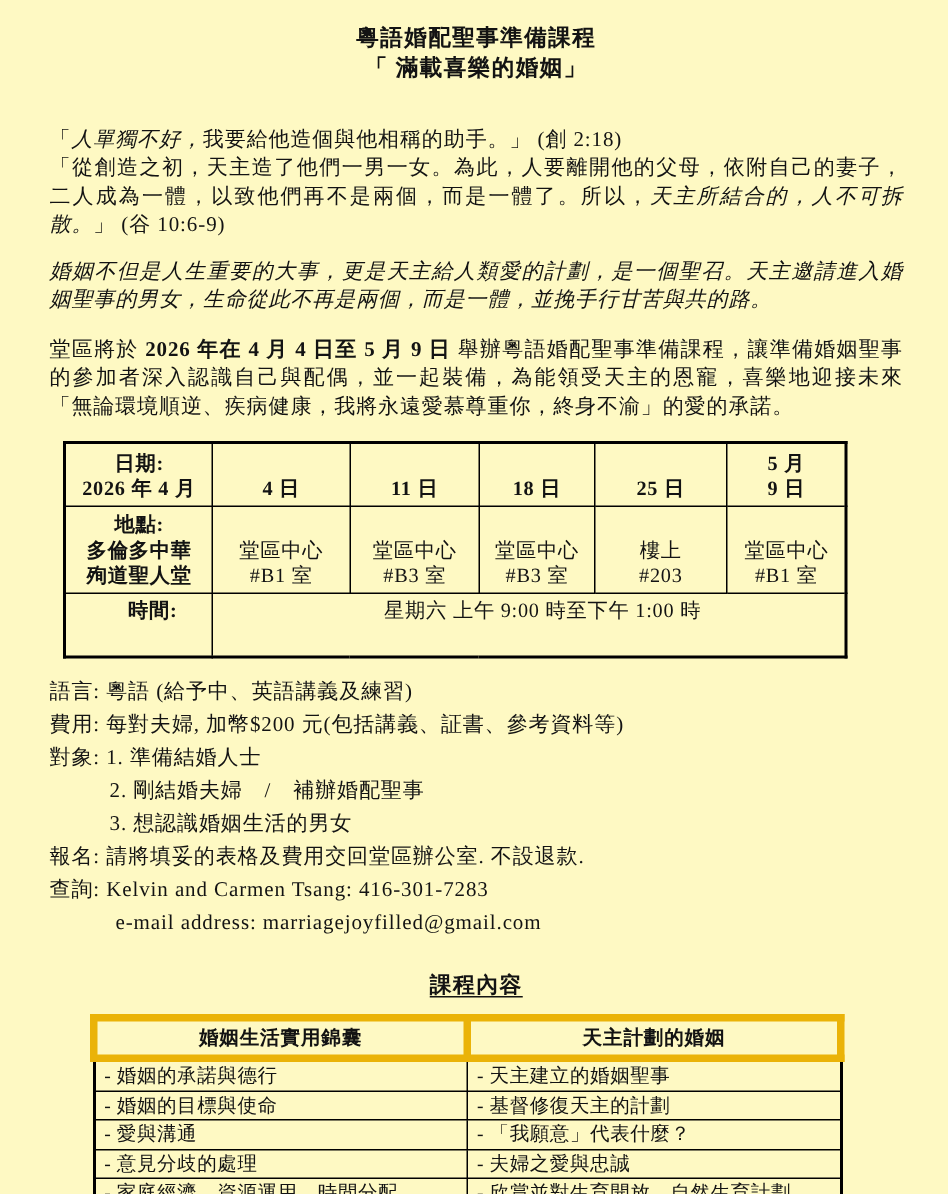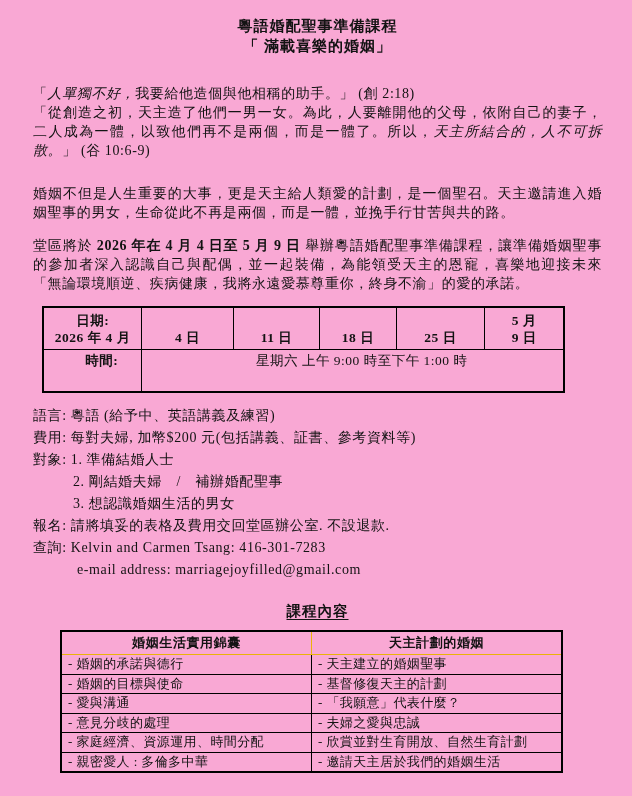--- a/index.html
+++ b/index.html
@@ -1,24 +1,24 @@
 <!DOCTYPE html>
 <html><head>
 <meta charset="utf-8">
 <style>
   html,body { margin:0; padding:0; background:#e8e8e8; }
   .page {
-    width:632px; height:796px; margin:0 auto; background:#f9a8d4; color:#131313;
+    width:632px; height:796px; margin:0 auto; background:#fef9c3; color:#131313;
     font-family:"Liberation Serif","DejaVu Serif",serif;
     font-size:14px; box-sizing:border-box; padding:16px 30px 0 33px; overflow:hidden;
   }
   .title { text-align:center; font-weight:bold; font-size:15px; line-height:20px; letter-spacing:1px; }
   .block { line-height:19px; text-align:justify; letter-spacing:0.6px; }
   .quote-block { margin-top:28px; }
-  .p-intro { margin-top:24px; }
+  .p-intro { margin-top:12px;font-style:italic; }
   .p-course { margin-top:14px; }
   .ital { font-style:italic; }
   .bold { font-weight:bold; }
 
   table { border-collapse:collapse; table-layout:fixed; }
   .schedule-table { margin-top:13px; margin-left:9px; width:521px; border:2px solid #000; font-size:13.5px; line-height:17px;text-align:center; }
   .schedule-table td { border:1px solid #000; padding:2px 5px 3px 6px; white-space:pre-line; letter-spacing:0.5px; }
   .schedule-table .c0{width:98px;} .schedule-table .c1{width:92px;} .schedule-table .c2{width:86px;}
   .schedule-table .c3{width:77px;} .schedule-table .c4{width:88px;} .schedule-table .c5{width:80px;}
   .r1 td { height:36px; vertical-align:bottom; }
@@ -27,21 +27,21 @@
 
   .info { margin-top:12px; }
   .info-line { line-height:22px; letter-spacing:0.6px; white-space:nowrap; }
   .indent-1 { padding-left:40px; }
   .indent-2 { padding-left:44px; }
 
   .course-heading { margin-top:20px; text-align:center; font-weight:bold; font-size:14.5px; line-height:20px;
     text-decoration:underline; text-underline-offset:3px; letter-spacing:1px; }
 
   .course-table { margin-top:9px; margin-left:27px; width:503px; border:2px solid #000; font-size:13px; }
-  .course-table th { border:1px solid #eab308; font-weight:bold; text-align:center; padding:2px 4px; height:18px; letter-spacing:0.6px; }
+  .course-table th { border:5px solid #eab308; font-weight:bold; text-align:center; padding:2px 4px; height:18px; letter-spacing:0.6px; }
   .course-table td { border:1px solid #000; text-align:left; padding:1px 4px 2px 6px; height:15.5px; line-height:15px; letter-spacing:0.4px; white-space:nowrap;margin-left:43px; }
   .course-table .half { width:50%; }
 </style>
 </head>
 <body>
 
 <div class="page">
 
   <div class="title">
     <div>粵語婚配聖事準備課程</div>
@@ -69,20 +69,35 @@
     <tbody>
         <tr class="r1">
       <td class="bold">日期:
 2026 年 4 月</td>
       <td class="bold">4 日</td>
       <td class="bold">11 日</td>
       <td class="bold">18 日</td>
       <td class="bold">25 日</td>
       <td class="bold">5 月
 9 日</td>
+    </tr>
+    <tr class="r2">
+      <td class="bold">地點:
+多倫多中華
+殉道聖人堂</td>
+      <td>堂區中心
+#B1 室</td>
+      <td>堂區中心
+#B3 室</td>
+      <td>堂區中心
+#B3 室</td>
+      <td>樓上
+#203</td>
+      <td>堂區中心
+#B1 室</td>
     </tr>
     <tr class="r3">
       <td class="bold">時間:</td>
       <td colspan="5">星期六 上午 9:00 時至下午 1:00 時</td>
     </tr>
   </tbody>
     </table>
 
   <div class="info">
     <div class="info-line">語言: 粵語 (給予中、英語講義及練習)</div>

